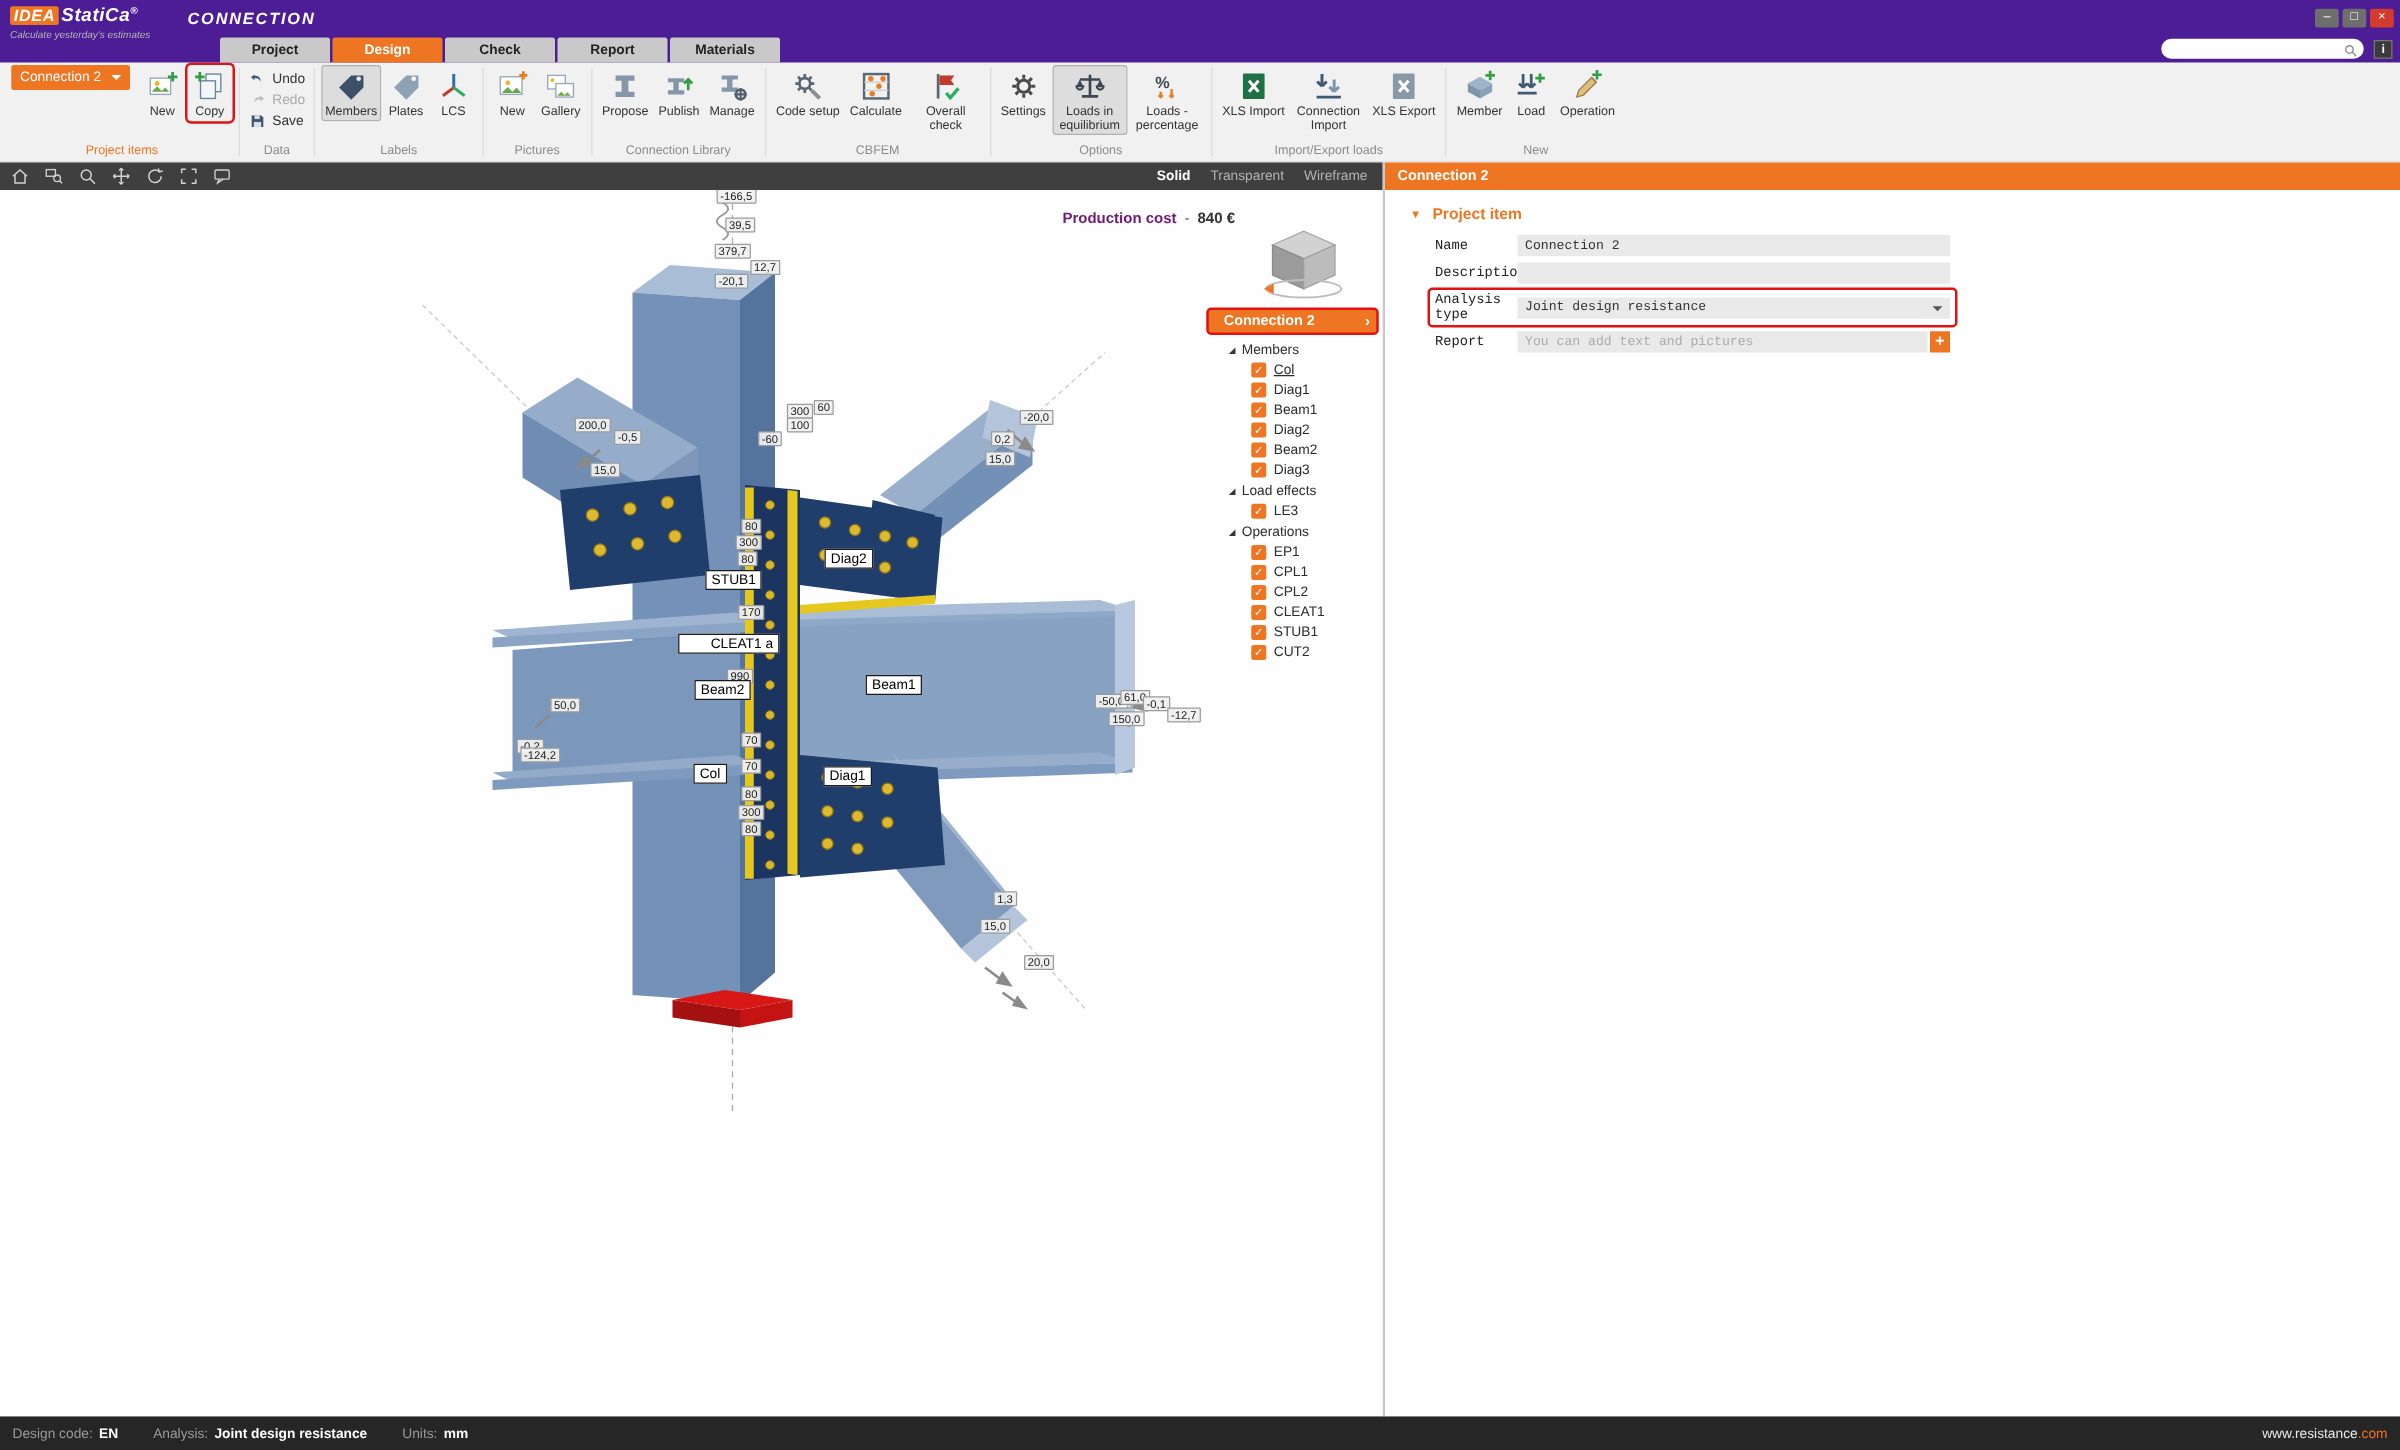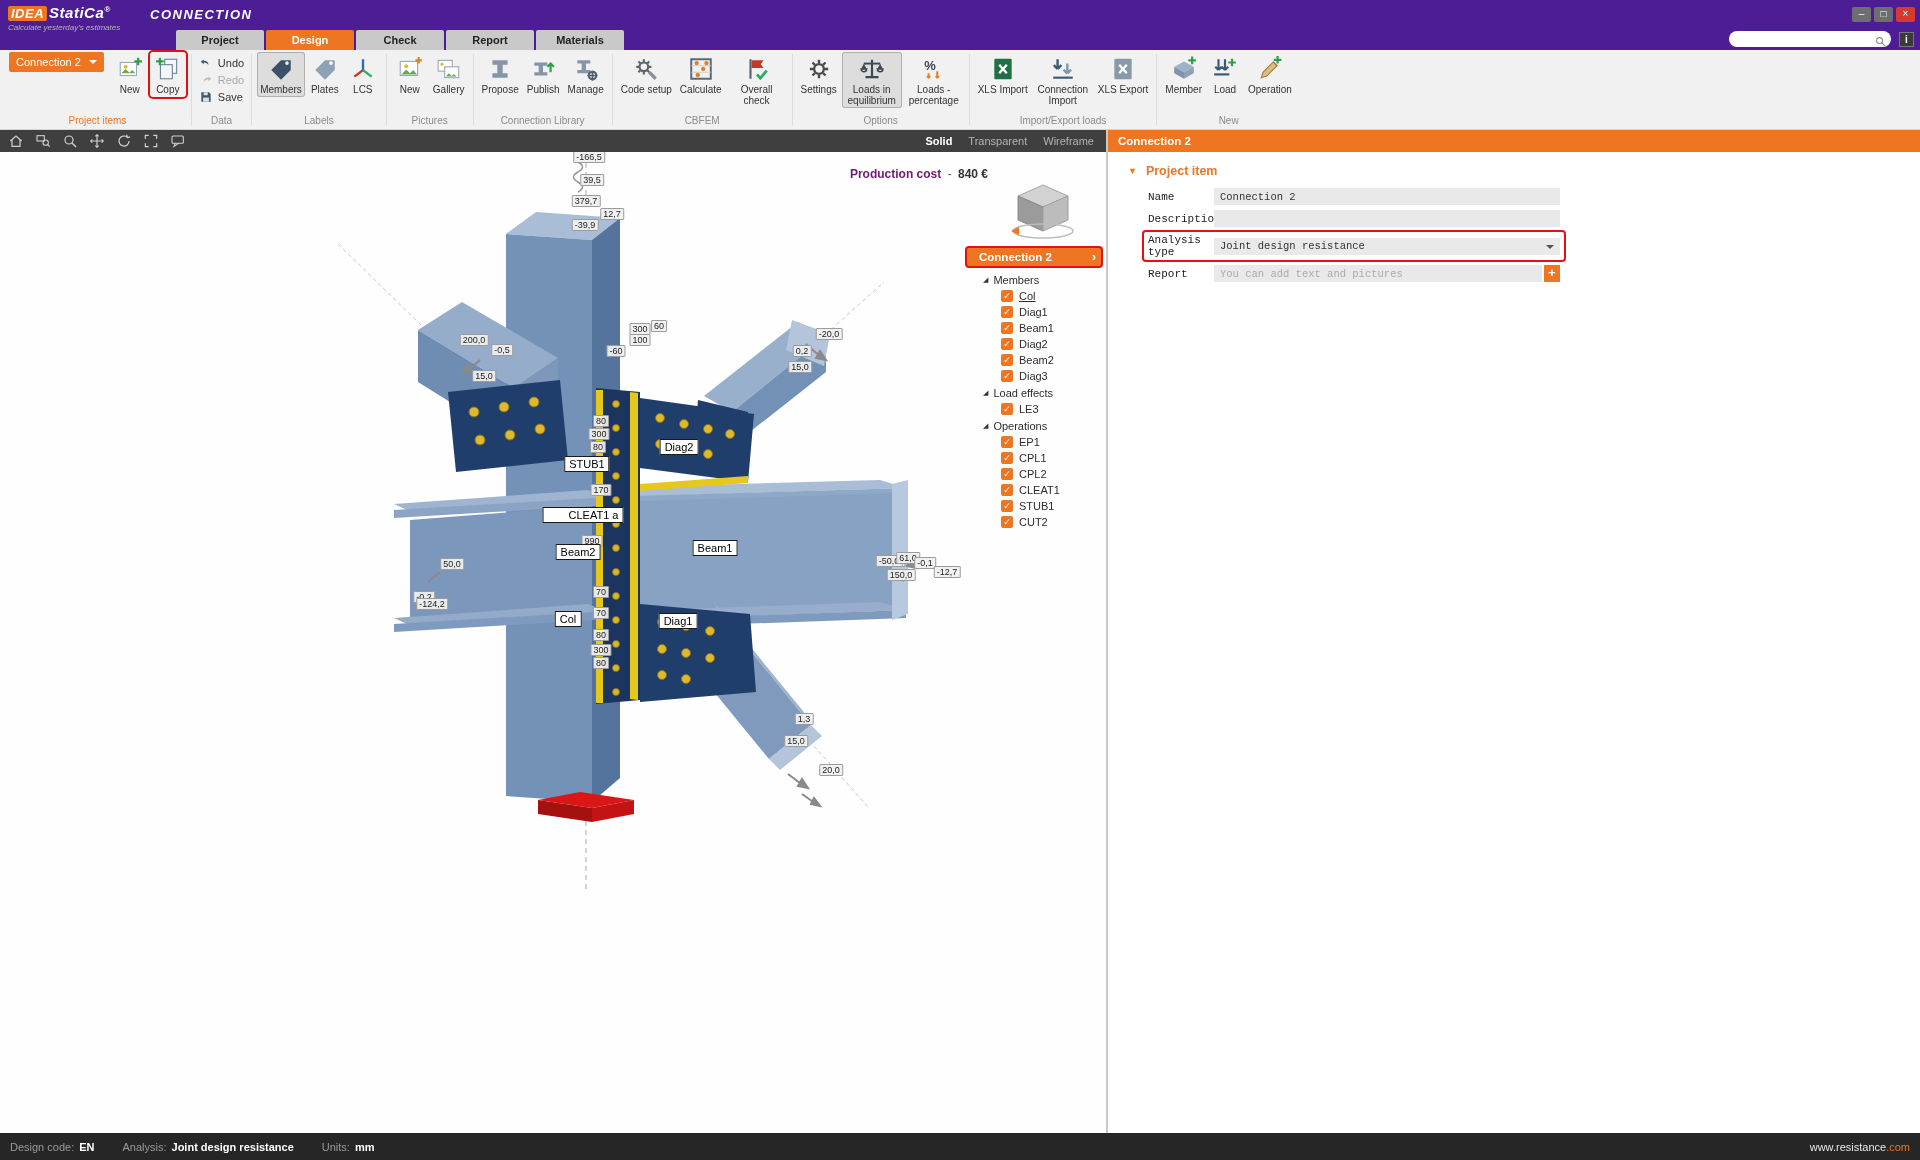--- a/index.html
+++ b/index.html
@@ -625,21 +625,21 @@
         <polygon points="37,31 62,20 62,44 37,55" fill="#bcbcbc" stroke="#a0a0a0" stroke-width="1"></polygon>
         <ellipse cx="37" cy="55" rx="30" ry="7" fill="none" stroke="#bdbdbd" stroke-width="1.5"></ellipse>
         <polygon points="5,55 13,51 13,59" fill="#ee7623"></polygon>
       </svg>
 
       <div>
           <div class="dim-label" style="left: 589px; top: 5px;">-166,5</div>
           <div class="dim-label" style="left: 592px; top: 28px;">39,5</div>
           <div class="dim-label" style="left: 586px; top: 49px;">379,7</div>
           <div class="dim-label" style="left: 612px; top: 62px;">12,7</div>
-          <div class="dim-label" style="left: 585px; top: 73px;">-39,9</div>
+          <div class="dim-label" style="left: 585px; top: 73px;">-20,1</div>
           <div class="dim-label" style="left: 474px; top: 188px;">200,0</div>
           <div class="dim-label" style="left: 502px; top: 198px;">-0,5</div>
           <div class="dim-label" style="left: 484px; top: 224px;">15,0</div>
           <div class="dim-label" style="left: 640px; top: 177px;">300</div>
           <div class="dim-label" style="left: 640px; top: 188px;">100</div>
           <div class="dim-label" style="left: 659px; top: 174px;">60</div>
           <div class="dim-label" style="left: 616px; top: 199px;">-60</div>
           <div class="dim-label" style="left: 829px; top: 182px;">-20,0</div>
           <div class="dim-label" style="left: 802px; top: 199px;">0,2</div>
           <div class="dim-label" style="left: 800px; top: 215px;">15,0</div>

